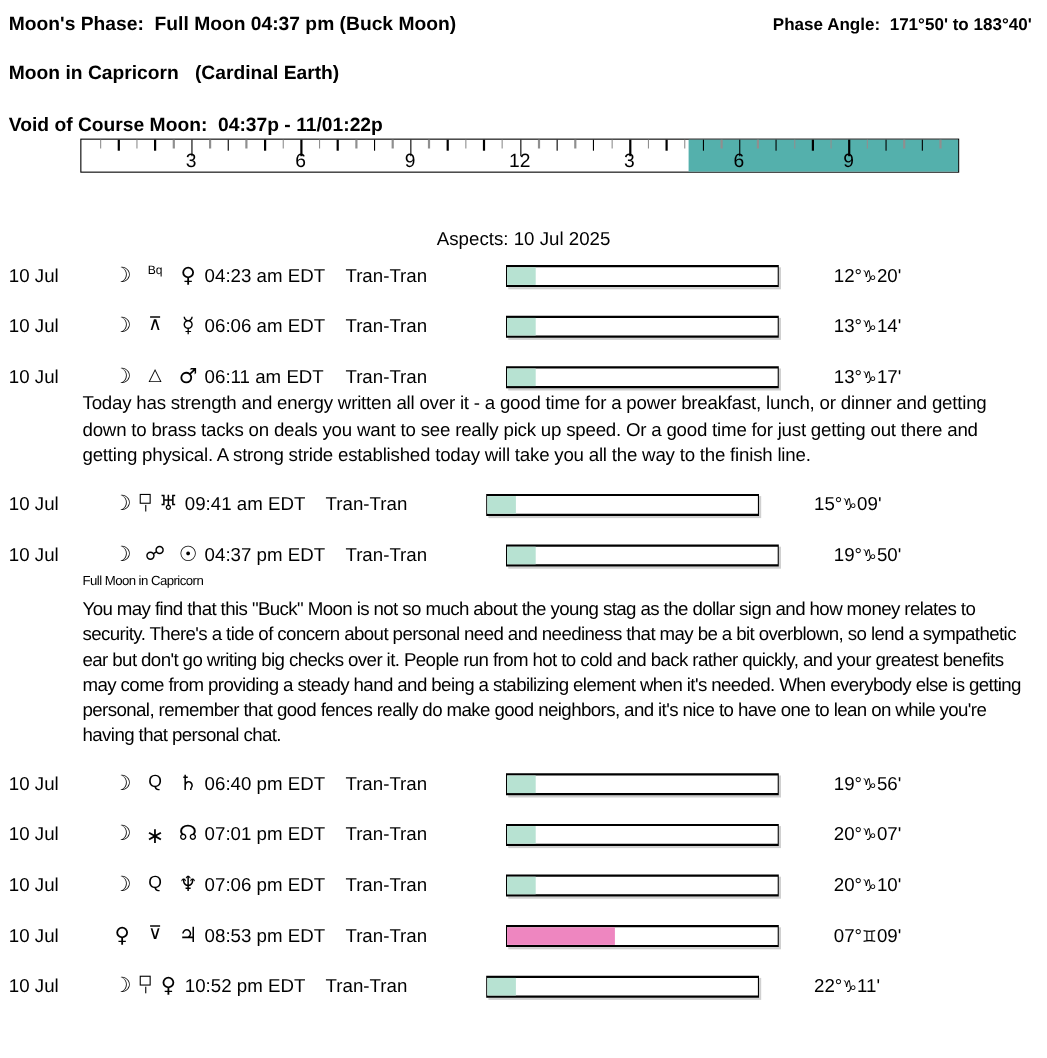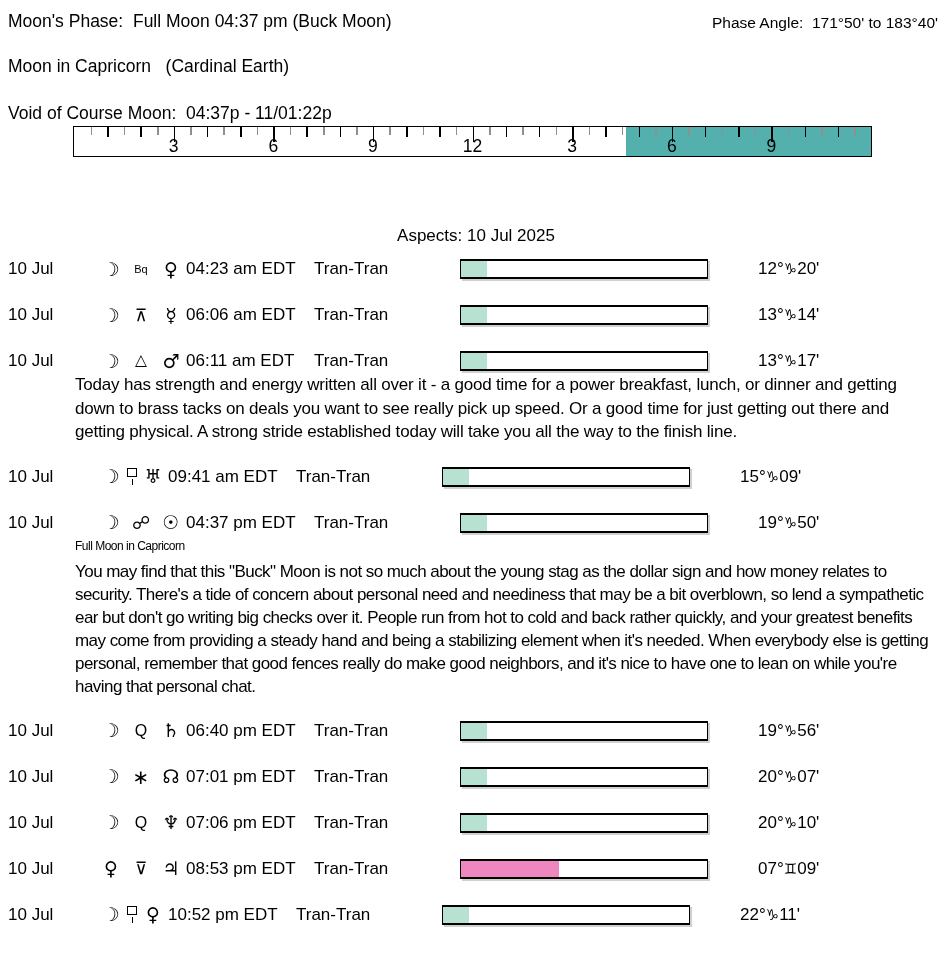--- a/index.html
+++ b/index.html
@@ -1,38 +1,38 @@
 <!DOCTYPE html>
 <html><head>
 <meta charset="utf-8">
 <style>
   html,body{margin:0;padding:0;background:#fff;}
   body{width:952px;height:962px;overflow:hidden;color:#000;
        font-family:"Liberation Sans",sans-serif;font-size:17px;}
   .page{padding:11px 0 0 8px;position:relative;}
-  .pre{white-space:pre-wrap;}
+  .pre{white-space:pre-wrap;font-weight:bold;}
   .hdr-row{display:flex;justify-content:space-between;padding-right:14px;align-items:flex-start;}
   .h1{font-size:17.5px;line-height:21px;}
   .phase-angle{font-size:15.5px;line-height:19px;padding-top:2px;}
   .h2{margin-top:24px;}
   .h3{margin-top:26px;}
 
   
   .ruler{position:relative;margin:2px 0 0 65px;width:799px;height:31px;
          border:1.5px solid #000;box-sizing:border-box;background:#fff;}
   .void-band{position:absolute;top:0;bottom:0;}
   .tick{position:absolute;top:0;width:1.5px;}
   .rlabel{position:absolute;bottom:1px;transform:translateX(-50%);
           font-size:17.5px;line-height:1;}
 
-  .aspects-title{width:936px;text-align:center;margin-top:68px;font-size:17px;line-height:21px;}
+  .aspects-title{width:936px;text-align:center;margin-top:50px;font-size:17px;line-height:21px;}
 
   
   #rows{margin-top:13px;}
-  .arow{display:flex;align-items:center;height:20px;margin-bottom:26px;}
+  .arow{display:flex;align-items:flex-start;height:20px;margin-bottom:26px;}
   .arow.has-note{margin-bottom:0;}
   .date{width:88px;}
   .g{width:30px;text-align:center;line-height:1;font-family:"DejaVu Sans",sans-serif;}
   .body-g{font-size:19px;font-weight:bold;}
   .asp{font-size:17px;}
   .asp-trine{font-size:15.5px;}
   .asp-opposition{font-size:18px;}
   .asp-sextile{font-size:20px;}
   .asp-quintile{font-family:"Liberation Sans",sans-serif;font-size:16px;}
   .asp-biquintile{font-family:"Liberation Sans",sans-serif;font-size:11px;}

